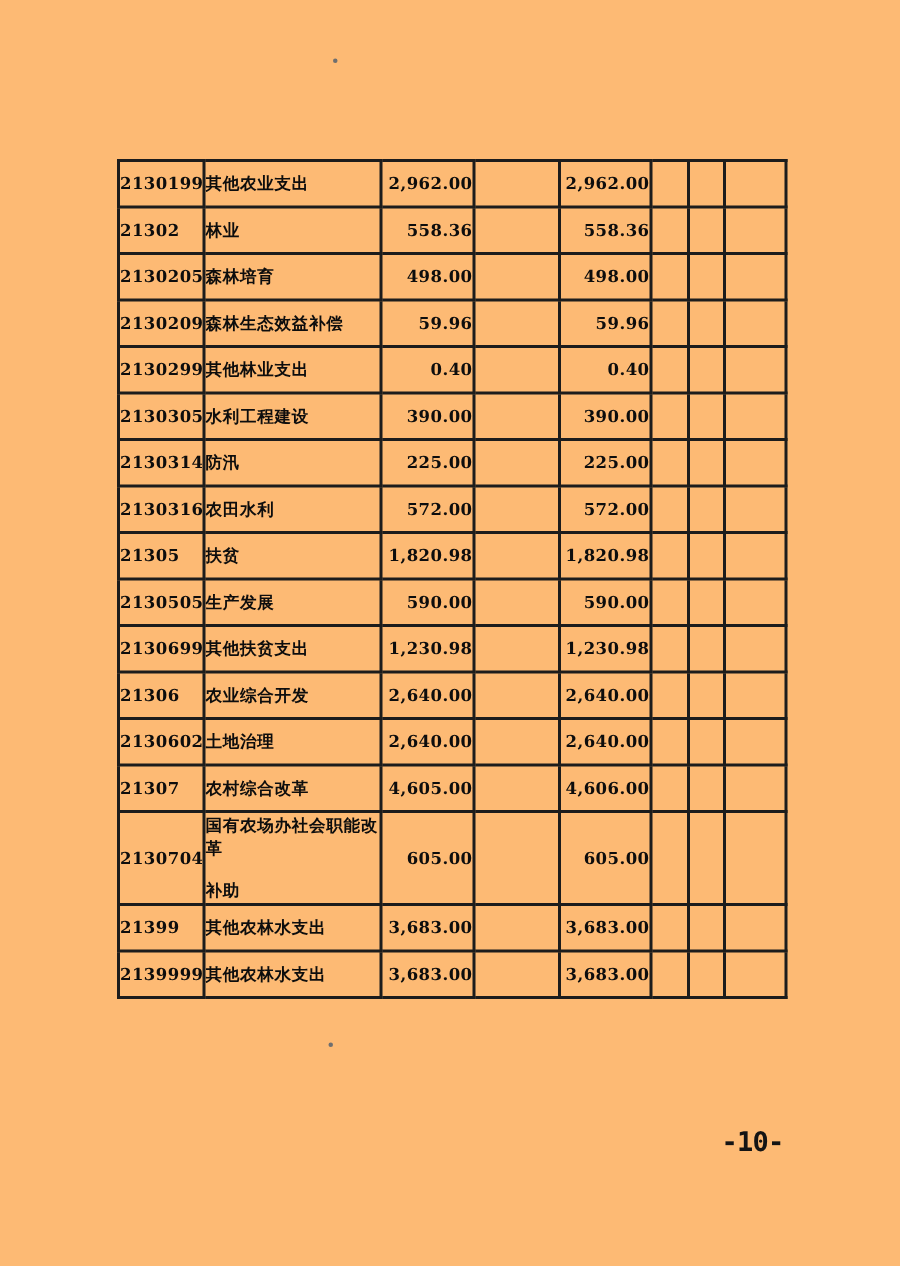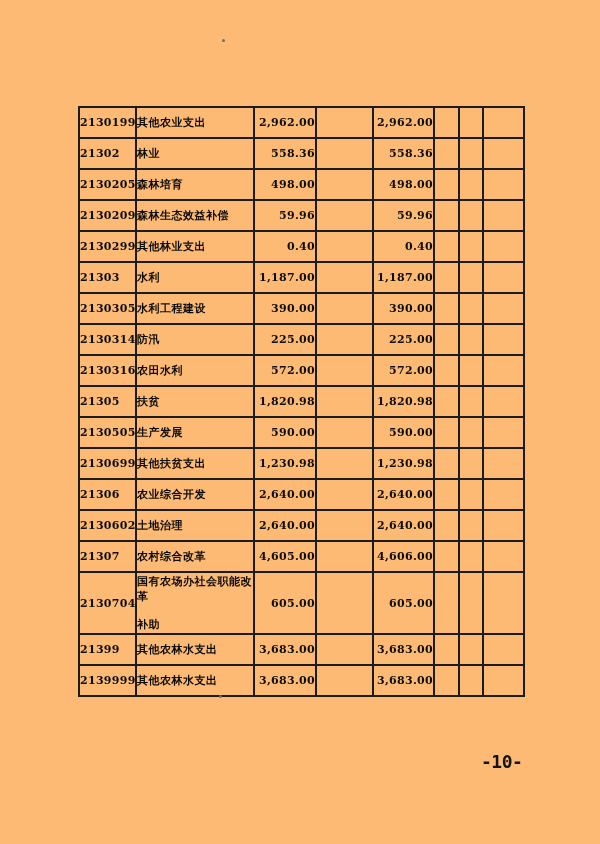--- a/index.html
+++ b/index.html
@@ -144,32 +144,20 @@
             <div class="line2">其他林业支出</div>
           </td>
           <td class="amt">0.40</td>
           <td class="blank"></td>
           <td class="amt">0.40</td>
           <td class="blank"></td>
           <td class="blank"></td>
           <td class="blank"></td>
         </tr>
         <tr>
-          <td class="code">21303</td>
-          <td class="name">
-            <div class="line2">水利</div>
-          </td>
-          <td class="amt">1,187.00</td>
-          <td class="blank"></td>
-          <td class="amt">1,187.00</td>
-          <td class="blank"></td>
-          <td class="blank"></td>
-          <td class="blank"></td>
-        </tr>
-        <tr>
           <td class="code">2130305</td>
           <td class="name">
             <div class="line2">水利工程建设</div>
           </td>
           <td class="amt">390.00</td>
           <td class="blank"></td>
           <td class="amt">390.00</td>
           <td class="blank"></td>
           <td class="blank"></td>
           <td class="blank"></td>

